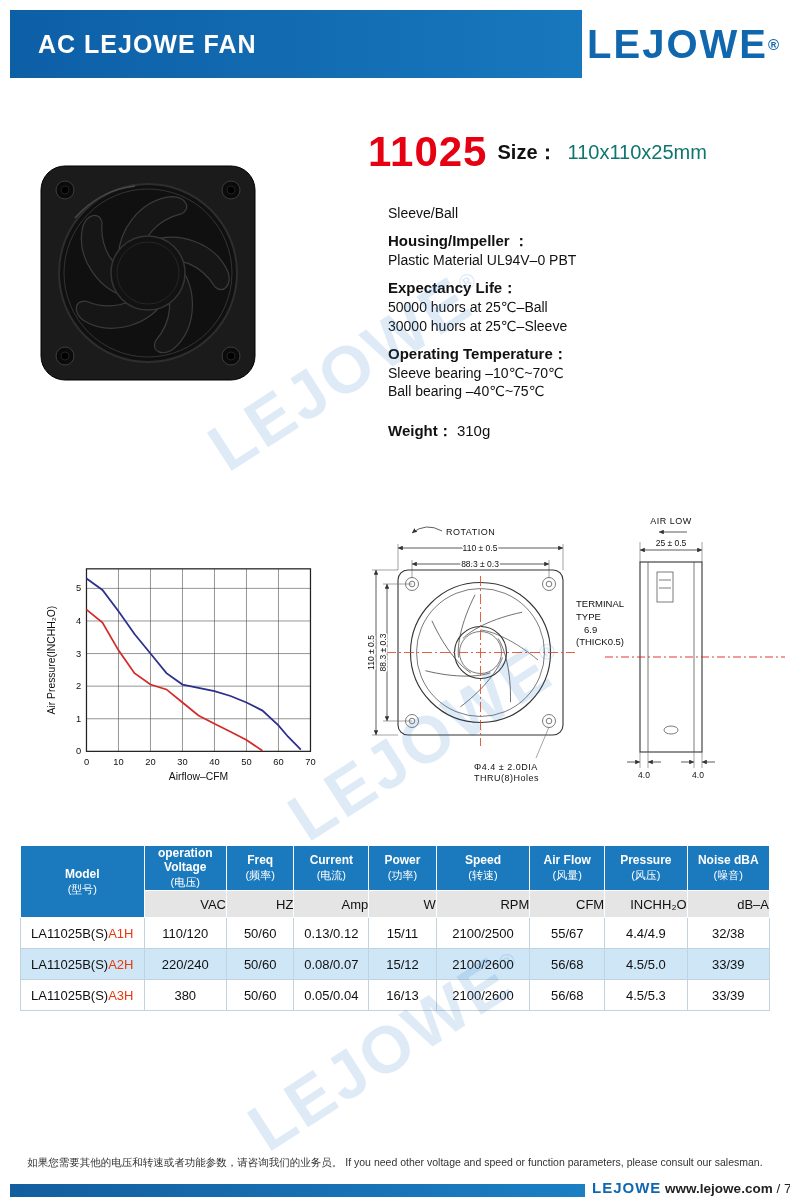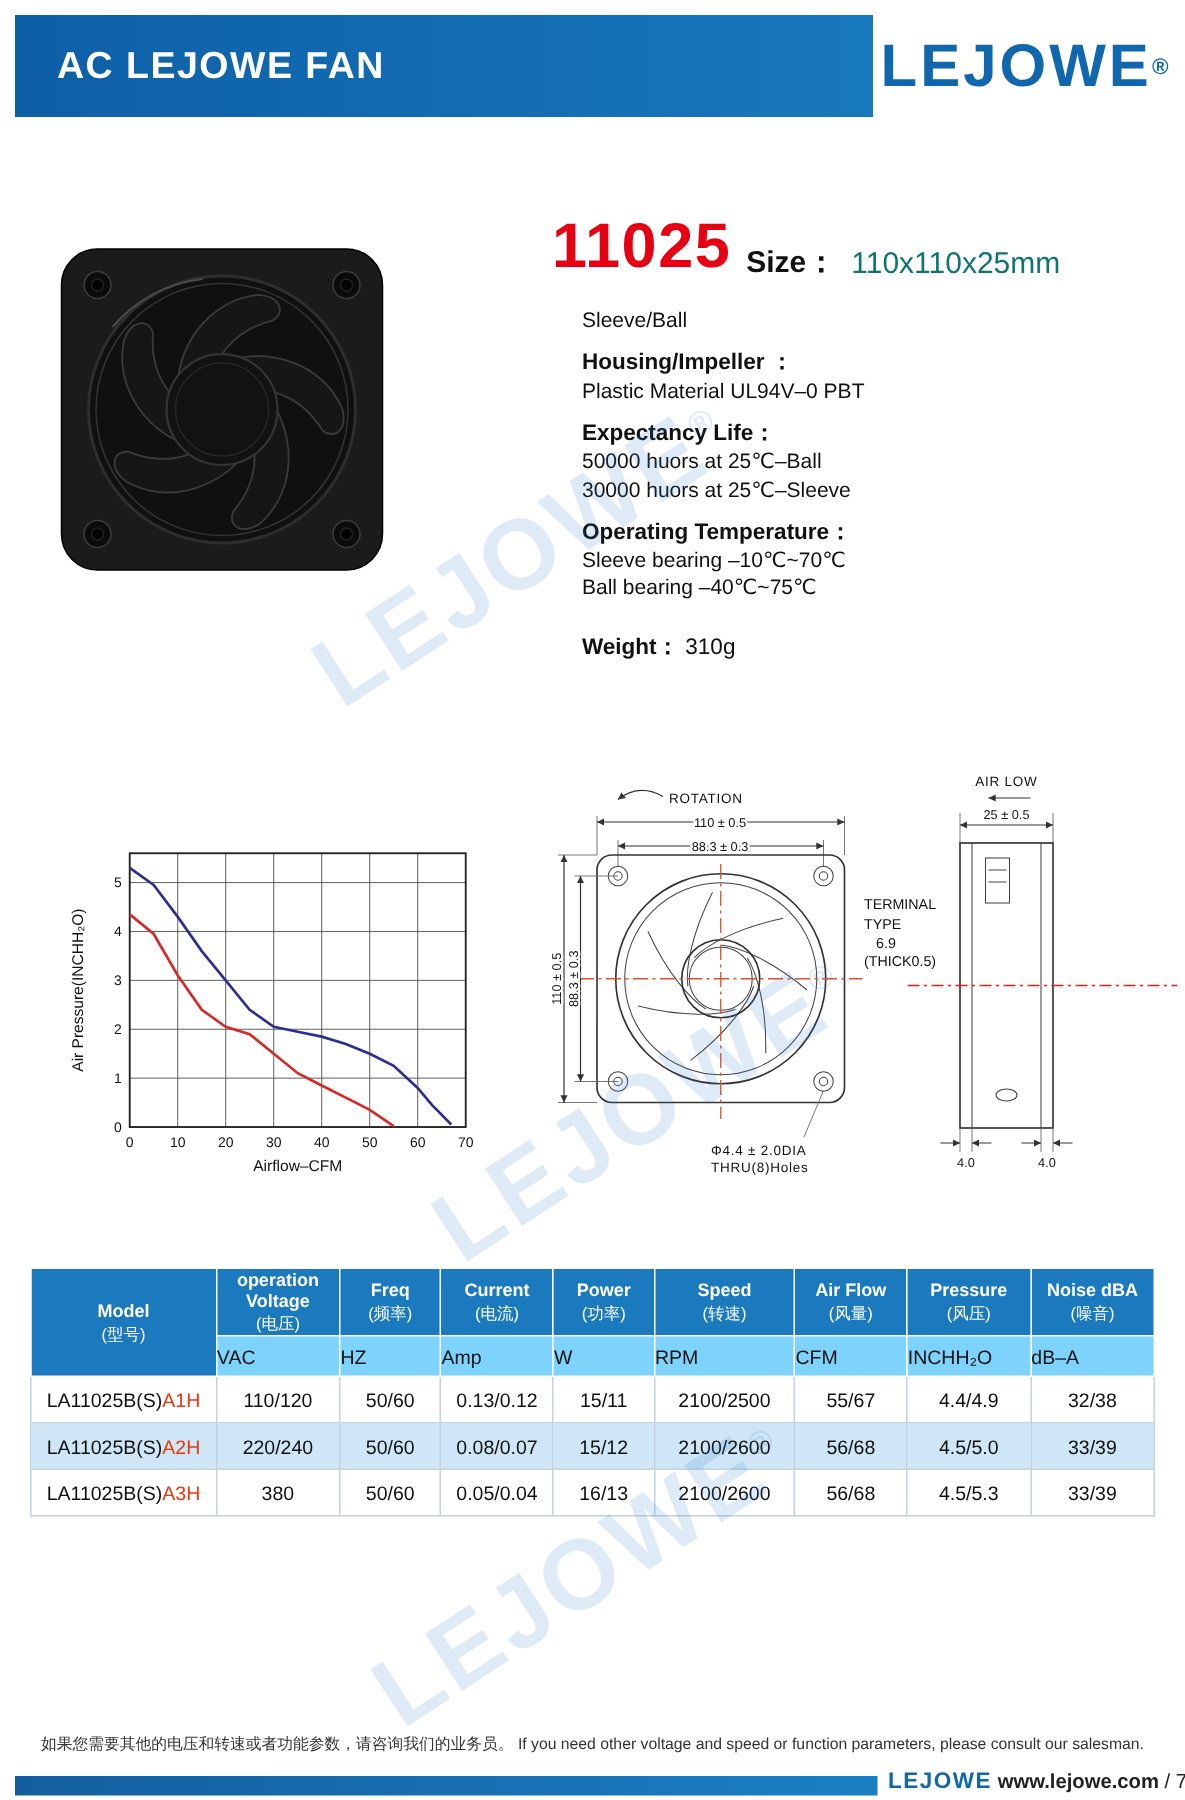--- a/index.html
+++ b/index.html
@@ -16,21 +16,21 @@
   .header-bar{position:absolute;left:10px;top:10px;width:735px;height:68px;
       background:linear-gradient(90deg,#0d5fa6,#1b7fc4);display:flex;align-items:center;z-index:2}
   .header-title{color:#fff;font-size:25px;font-weight:bold;letter-spacing:1px;padding-left:28px}
   .logo-box{position:absolute;left:582px;top:4px;width:202px;height:80px;background:#fff;z-index:3;
       display:flex;align-items:center;justify-content:center}
   .logo-text{color:#1167ae;font-size:40px;font-weight:bold;letter-spacing:2px}
   .logo-reg{color:#1167ae;font-size:15px;font-weight:bold;vertical-align:18px}
 
   
   .fan-photo{position:absolute;left:35px;top:158px;width:230px;height:232px}
-  .model-line{position:absolute;left:368px;top:140px;display:flex;align-items:flex-end;gap:10px;white-space:nowrap}
+  .model-line{position:absolute;left:368px;top:128px;display:flex;align-items:center;gap:10px;white-space:nowrap}
   .model-number{font-size:42px;font-weight:bold;color:#e60012;letter-spacing:1px}
   .size-label{font-size:20px;font-weight:bold;color:#111}
   .size-value{font-size:20px;color:#0f766e}
   .specs{position:absolute;left:388px;top:204px;width:340px}
   .spec-label{font-size:15px;font-weight:bold;margin-top:10px}
   .spec-line{font-size:14px;line-height:1.3}
   .weight-row{margin-top:22px;font-size:15px}
   .weight-row .w-label{font-weight:bold}
 
   
@@ -54,21 +54,21 @@
   .dimt{font-size:8.5px;fill:#111;paint-order:stroke;stroke:#fff;stroke-width:3px;stroke-linejoin:round}
   .terminal-note{position:absolute;left:576px;top:598px;font-size:9.5px;line-height:1.35;z-index:2}
   .terminal-note .t69{padding-left:8px}
 
   
   .spec-table-wrap{position:absolute;left:20px;top:845px;width:750px}
   table{width:100%;border-collapse:collapse;table-layout:fixed}
   thead th{background:#1b79bd;color:#fff;font-size:12px;font-weight:bold;border:1px solid #fff;
            padding:0 2px;vertical-align:middle;text-align:center}
   thead th .cn{font-size:11px;font-weight:normal;margin-top:1px}
-  tr.units td{background:#7dd3fc;color:#111;font-size:13px;text-align:left;height:27px;
+  tr.units td{background:#e5e5e5;color:#111;font-size:13px;text-align:right;height:27px;
               border:1px solid #fff}
   tbody td{font-size:13px;text-align:center;height:31px;border:1px solid #c2d2de;color:#111}
   tbody tr:nth-child(even) td{background:#cfe6f6}
   .model-red{color:#e8380d}
 
   
   .foot-note{position:absolute;left:0;top:1156px;width:100%;text-align:center;font-size:10.5px;color:#333}
   .foot-bar{position:absolute;left:10px;top:1184px;width:575px;height:13px;
             background:linear-gradient(90deg,#135e9e,#1b7fc4)}
   .foot-right{position:absolute;left:592px;top:1179px;white-space:nowrap;font-size:13.5px}

